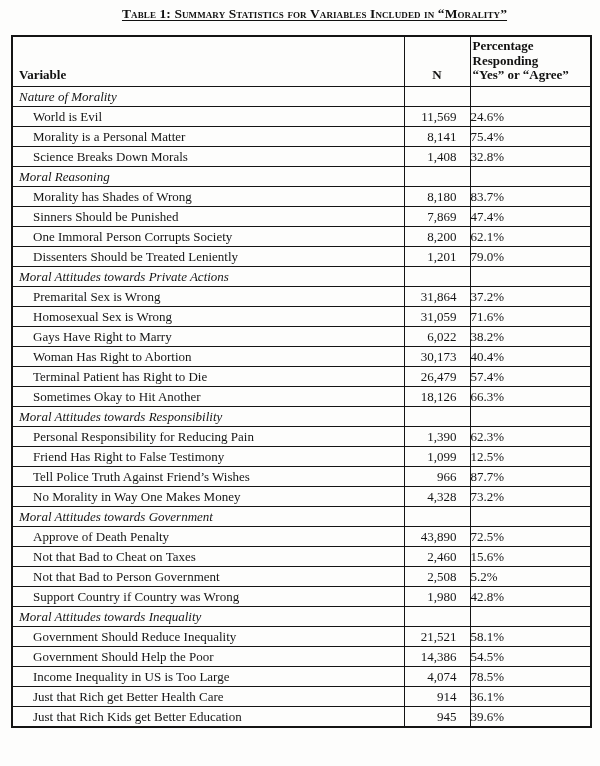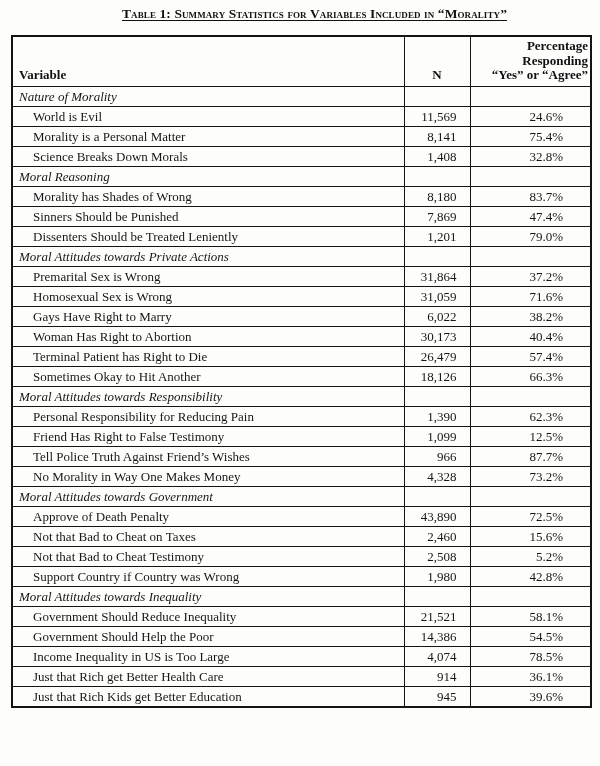--- a/index.html
+++ b/index.html
@@ -38,26 +38,26 @@
   th, td {
     border: 1px solid #141414;
     font-size: 13px;
     padding: 0;
     overflow: hidden;
     white-space: nowrap;
   }
   thead th { height: 50px; vertical-align: bottom; font-weight: bold; color: #111; }
   th.h-var { text-align: left; padding: 16px 4px 3px 6px; }
   th.h-n   { text-align: center; padding-bottom: 3px; }
-  th.h-pct { text-align: right; padding: 2px 2px 3px 2px; white-space: normal; line-height: 14.5px; }
+  th.h-pct { text-align: left; padding: 2px 2px 3px 2px; white-space: normal; line-height: 14.5px; }
   tbody td { height: 20px; line-height: 19px; }
   td.var-section { font-style: italic; padding-left: 6px; }
   td.var-data    { padding-left: 20px; }
   td.n-cell   { text-align: right; padding-right: 13px; }
-  td.pct-cell { text-align: right; padding-right: 27px; }
+  td.pct-cell { padding-right: 9px; }
 </style>
 </head>
 <body>
 
 <div class="page">
 
   <div class="title">
     <span>Table 1: Summary Statistics for Variables Included in “Morality”</span>
   </div>
 
@@ -108,20 +108,25 @@
           <td class="var-data">Morality has Shades of Wrong</td>
           <td class="n-cell">8,180</td>
           <td class="pct-cell">83.7%</td>
         </tr>
         <tr>
           <td class="var-data">Sinners Should be Punished</td>
           <td class="n-cell">7,869</td>
           <td class="pct-cell">47.4%</td>
         </tr>
         <tr>
+          <td class="var-data">One Immoral Person Corrupts Society</td>
+          <td class="n-cell">8,200</td>
+          <td class="pct-cell">62.1%</td>
+        </tr>
+        <tr>
           <td class="var-data">Dissenters Should be Treated Leniently</td>
           <td class="n-cell">1,201</td>
           <td class="pct-cell">79.0%</td>
         </tr>
         <tr>
           <td class="var-section">Moral Attitudes towards Private Actions</td>
           <td class="n-cell"></td>
           <td class="pct-cell"></td>
         </tr>
         <tr>
@@ -188,21 +193,21 @@
           <td class="var-data">Approve of Death Penalty</td>
           <td class="n-cell">43,890</td>
           <td class="pct-cell">72.5%</td>
         </tr>
         <tr>
           <td class="var-data">Not that Bad to Cheat on Taxes</td>
           <td class="n-cell">2,460</td>
           <td class="pct-cell">15.6%</td>
         </tr>
         <tr>
-          <td class="var-data">Not that Bad to Cheat Testimony</td>
+          <td class="var-data">Not that Bad to Person Government</td>
           <td class="n-cell">2,508</td>
           <td class="pct-cell">5.2%</td>
         </tr>
         <tr>
           <td class="var-data">Support Country if Country was Wrong</td>
           <td class="n-cell">1,980</td>
           <td class="pct-cell">42.8%</td>
         </tr>
         <tr>
           <td class="var-section">Moral Attitudes towards Inequality</td>

